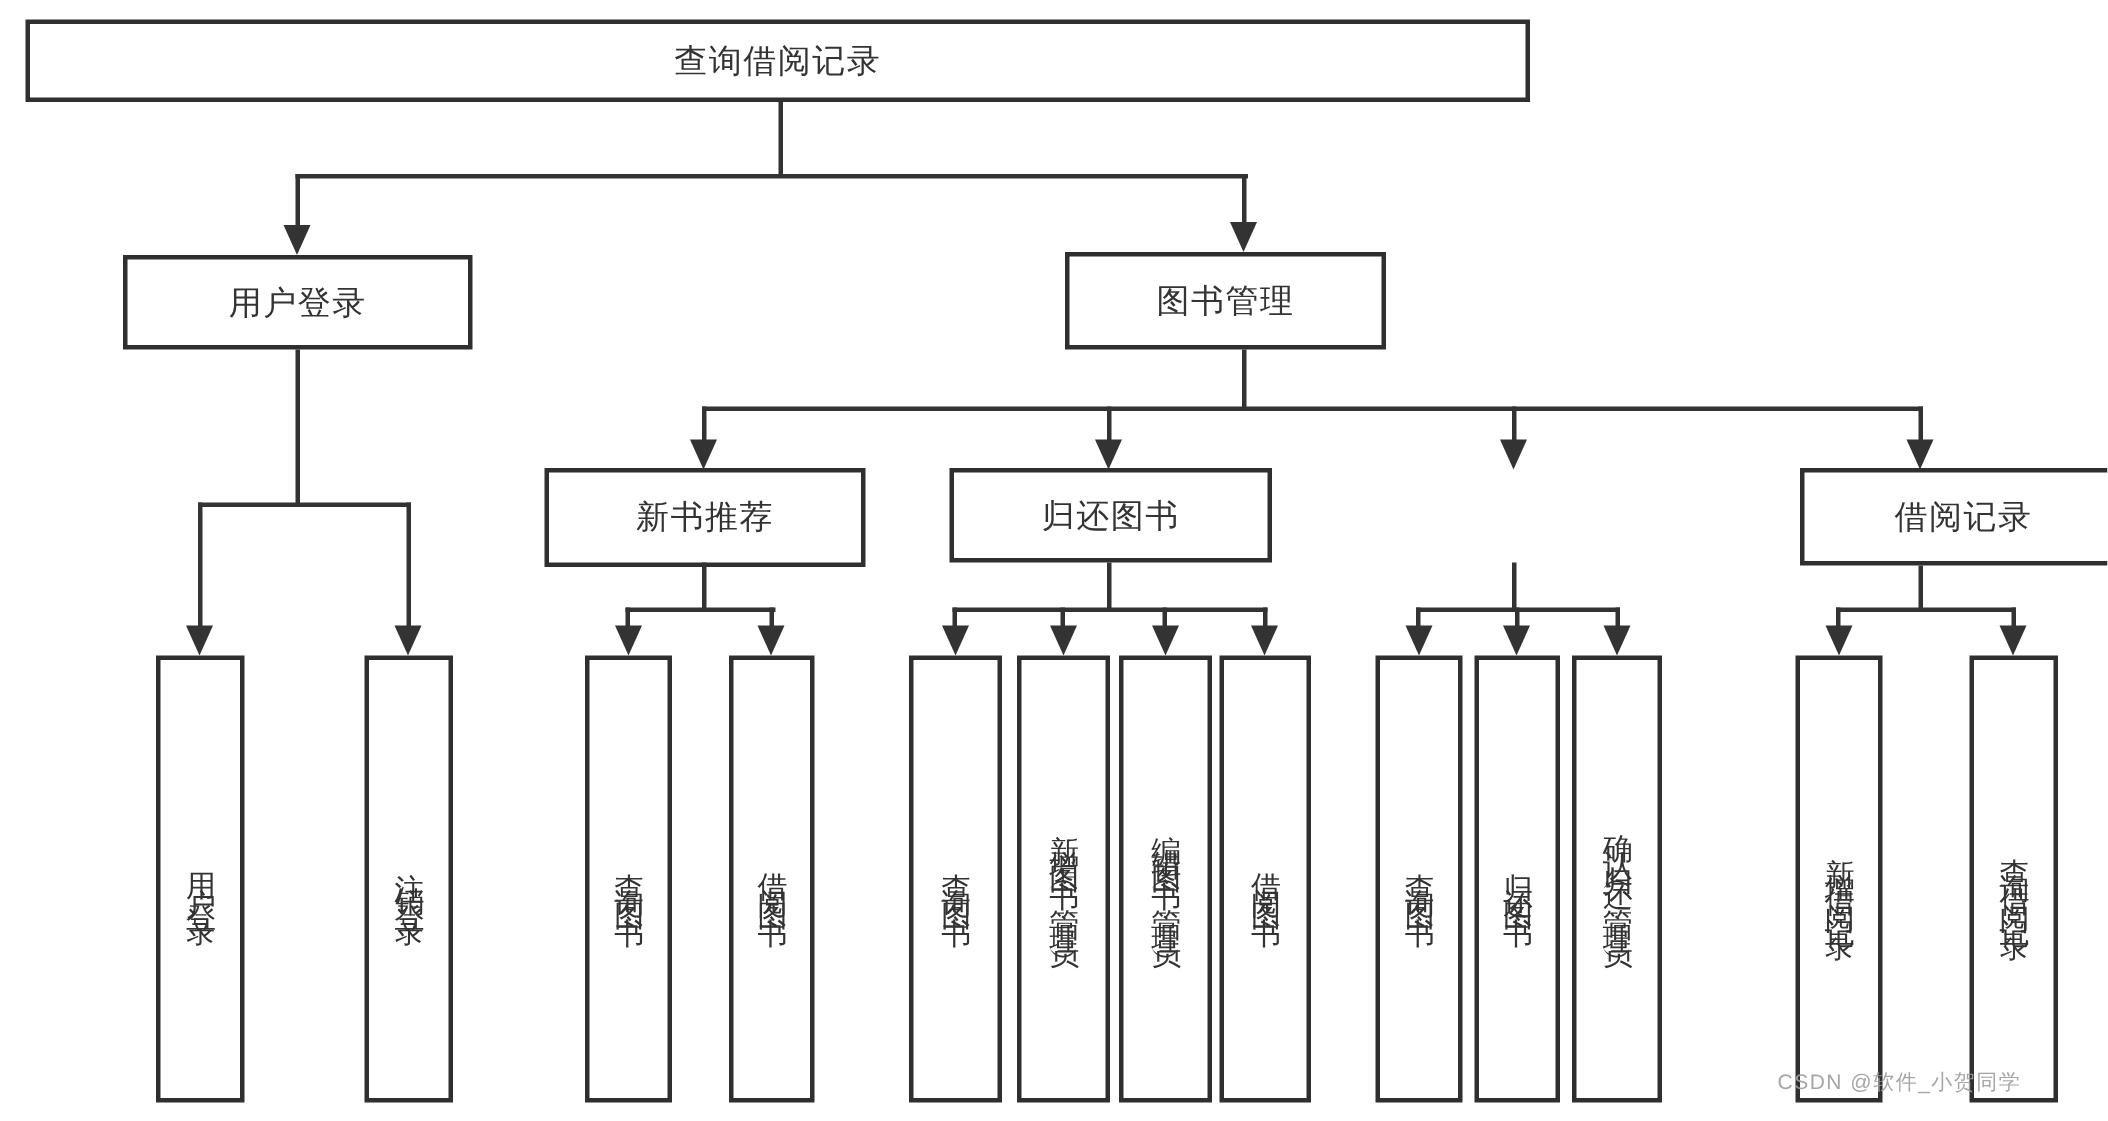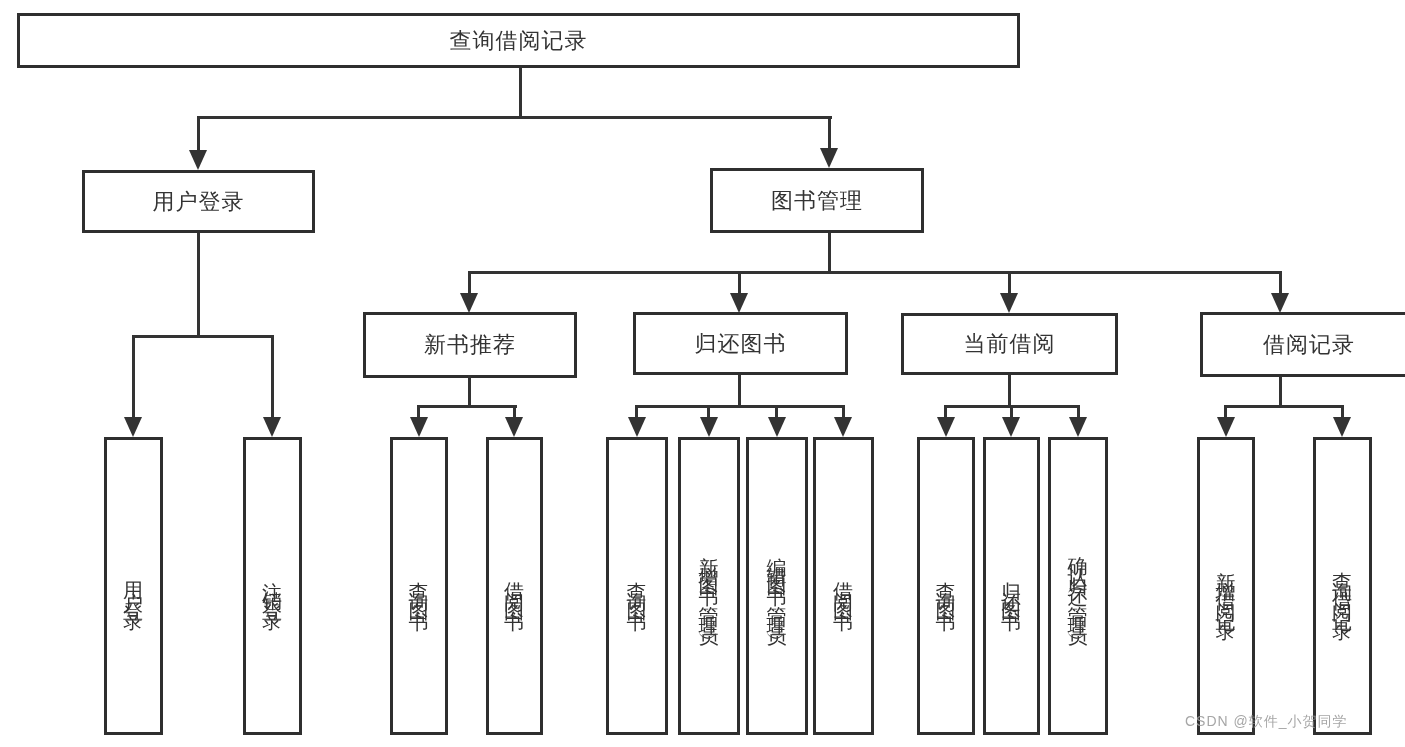--- a/index.html
+++ b/index.html
@@ -68,23 +68,20 @@
   <div class="v" style="left:1008px;top:271px;height:24px"></div>
   <div class="arrow" style="left:1000px;top:293px"></div>
   <div class="v" style="left:1279px;top:271px;height:24px"></div>
   <div class="arrow" style="left:1271px;top:293px"></div>
 
   <div class="box" style="left:363px;top:312px;width:214px;height:66px">
     <span>新书推荐</span>
   </div>
   <div class="box" style="left:633px;top:312px;width:215px;height:63px">
     <span>归还图书</span>
-  </div>
-  <div class="box" style="left:901px;top:313px;width:217px;height:62px">
-    <span>当前借阅</span>
   </div>
   <div class="box" style="left:1200px;top:312px;width:218px;height:65px">
     <span>借阅记录</span>
   </div>
 
   <div class="v" style="left:468px;top:375px;height:33px"></div>
   <div class="h" style="left:417px;top:405px;width:100px"></div>
   <div class="v" style="left:417px;top:405px;height:15px"></div>
   <div class="arrow" style="left:410px;top:417px"></div>
   <div class="v" style="left:513px;top:405px;height:15px"></div>

